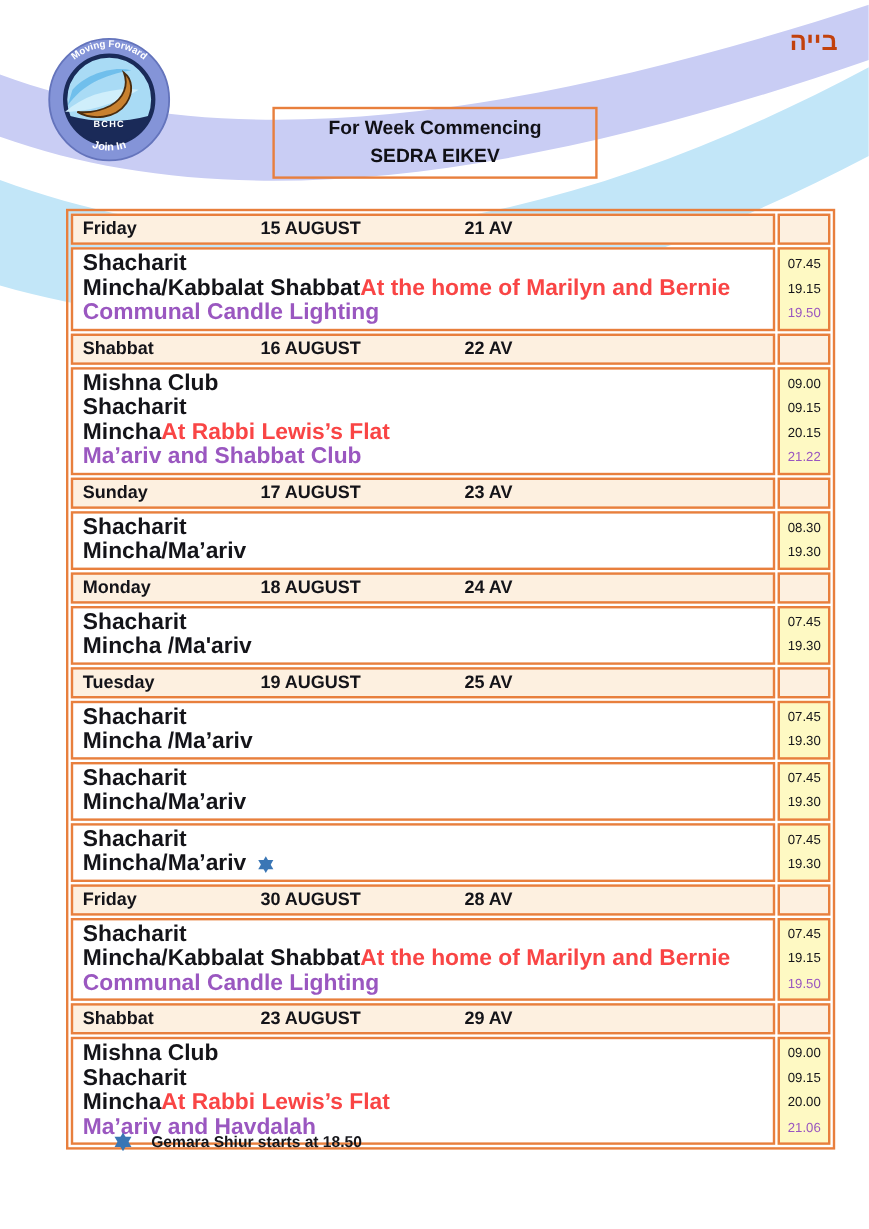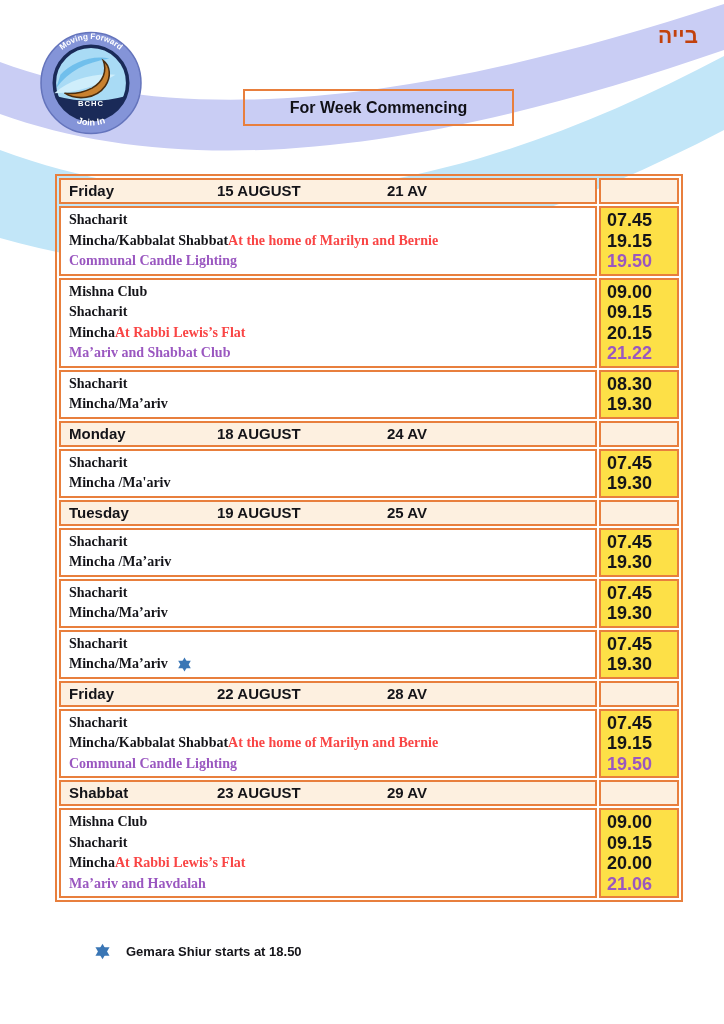--- a/index.html
+++ b/index.html
@@ -12,43 +12,43 @@
   .waves{position:absolute;top:0;left:0;width:724px;height:340px;pointer-events:none;}
   .logo{position:absolute;left:40px;top:30px;width:102px;height:106px;}
   .hebrew{
     position:absolute;right:26px;top:24px;
     font-size:21px;font-weight:700;color:#c2410c;
   }
   .header-box{
     position:absolute;left:227px;top:89px;width:263px;
     border:2px solid #e87f3d;background:transparent;
     text-align:center;font-weight:700;font-size:16px;line-height:23px;
-    padding:5px 2px;color:#101016;margin-left:16px;
+    padding:5px 2px;color:#101016;
   }
   .header-box .line2{display:flex;justify-content:center;gap:22px;}
 
   table.schedule{
     position:absolute;left:55px;top:174px;width:628px;
     border-collapse:separate;border-spacing:2px;
     border:2px solid #e87f3d;
   }
   table.schedule td{border:2px solid #e87f3d;margin-left:29px;}
   .day-header-cell{
     background:#fdf0e0;padding:1px 8px;font-weight:700;font-size:15px;line-height:20px;
     white-space:nowrap;
   }
   .day-header-cell .day{display:inline-block;width:148px;}
   .day-header-cell .date{display:inline-block;width:170px;}
   .time-header-cell{background:#fdf0e0;}
   .content-cell{padding:2px 8px;vertical-align:top;background:#fff;}
   .times-cell{
-    width:64px;padding:2px 6px;vertical-align:top;background:#fde047;
-    font-size:18px;font-weight:700;line-height:20.5px;white-space:nowrap;
-  }
-  .line{display:flex;align-items:center;line-height:20.5px;font-size:14px;font-weight:700;font-family:Liberation Serif, serif;}
+    width:64px;padding:2px 6px;vertical-align:top;background:#fef9c3;
+    font-size:11px;font-weight:400;line-height:20.5px;white-space:nowrap;
+  }
+  .line{display:flex;align-items:center;line-height:20.5px;font-size:19px;font-weight:700;}
   .label{white-space:nowrap;}
   .note{flex:1;text-align:left;color:#f94545;padding-right:28px;white-space:nowrap;}
   .purple{color:#9a57c0;}
   .time{line-height:20.5px;}
   .inline-star{display:inline-flex;margin-left:8px;}
   .inline-star svg,.star-svg{width:17px;height:17px;display:block;}
   .footnote{
     position:absolute;left:93px;top:942px;
     display:flex;align-items:center;gap:14px;
     font-size:13px;font-weight:700;color:#15151a;
@@ -83,20 +83,21 @@
     <text font-size="9" font-weight="bold" fill="#ffffff">
       <textPath href="#arcBot" startOffset="50%" text-anchor="middle">Join In</textPath>
     </text>
   </svg>
 </div>
 
 <div class="hebrew">בייה</div>
 
 <div class="header-box">
   <div>For Week Commencing</div>
+  <div>SEDRA EIKEV</div>
 </div>
 
 <table class="schedule">
   <tbody>
       <tr>
         <td class="day-header-cell"><span class="day">Friday</span><span class="date">15 AUGUST</span><span class="avdate">21 AV</span></td>
         <td class="time-header-cell"></td>
       </tr>
       <tr>
         <td class="content-cell">
@@ -109,20 +110,24 @@
           </div>
           <div class="line">
             <span class="label purple">Communal Candle Lighting</span>
           </div>
         </td>
         <td class="times-cell">
           <div class="time">07.45</div>
           <div class="time">19.15</div>
           <div class="time purple">19.50</div>
         </td>
+      </tr>
+      <tr>
+        <td class="day-header-cell"><span class="day">Shabbat</span><span class="date">16 AUGUST</span><span class="avdate">22 AV</span></td>
+        <td class="time-header-cell"></td>
       </tr>
       <tr>
         <td class="content-cell">
           <div class="line">
             <span class="label">Mishna Club</span>
           </div>
           <div class="line">
             <span class="label">Shacharit</span>
           </div>
           <div class="line">
@@ -132,20 +137,24 @@
           <div class="line">
             <span class="label purple">Ma’ariv and Shabbat Club</span>
           </div>
         </td>
         <td class="times-cell">
           <div class="time">09.00</div>
           <div class="time">09.15</div>
           <div class="time">20.15</div>
           <div class="time purple">21.22</div>
         </td>
+      </tr>
+      <tr>
+        <td class="day-header-cell"><span class="day">Sunday</span><span class="date">17 AUGUST</span><span class="avdate">23 AV</span></td>
+        <td class="time-header-cell"></td>
       </tr>
       <tr>
         <td class="content-cell">
           <div class="line">
             <span class="label">Shacharit</span>
           </div>
           <div class="line">
             <span class="label">Mincha/Ma’ariv</span>
           </div>
         </td>
@@ -218,21 +227,21 @@
               </svg>
             </span>
           </div>
         </td>
         <td class="times-cell">
           <div class="time">07.45</div>
           <div class="time">19.30</div>
         </td>
       </tr>
       <tr>
-        <td class="day-header-cell"><span class="day">Friday</span><span class="date">22 AUGUST</span><span class="avdate">28 AV</span></td>
+        <td class="day-header-cell"><span class="day">Friday</span><span class="date">30 AUGUST</span><span class="avdate">28 AV</span></td>
         <td class="time-header-cell"></td>
       </tr>
       <tr>
         <td class="content-cell">
           <div class="line">
             <span class="label">Shacharit</span>
           </div>
           <div class="line">
             <span class="label">Mincha/Kabbalat Shabbat</span>
             <span class="note">At the home of Marilyn and Bernie</span>

